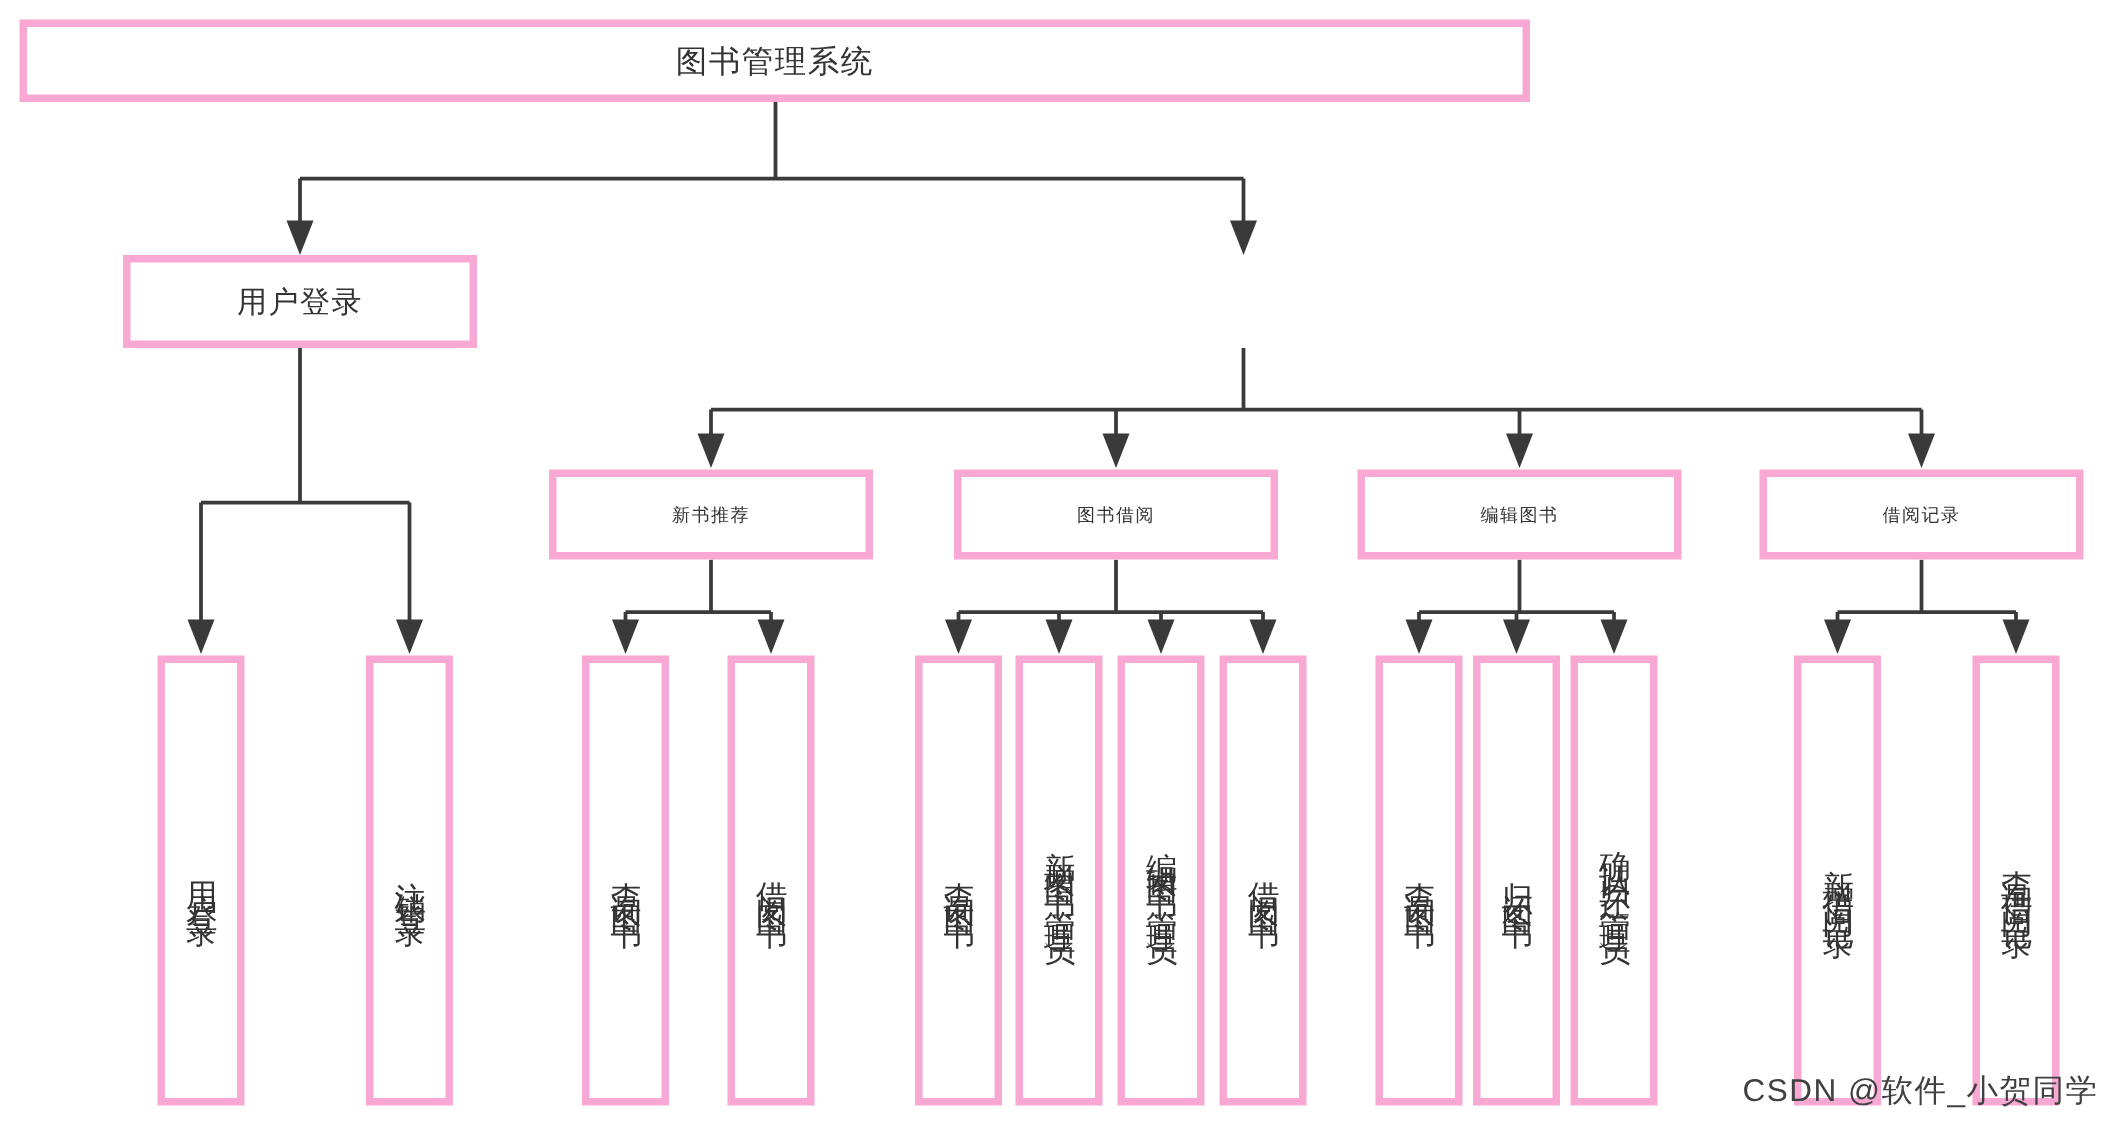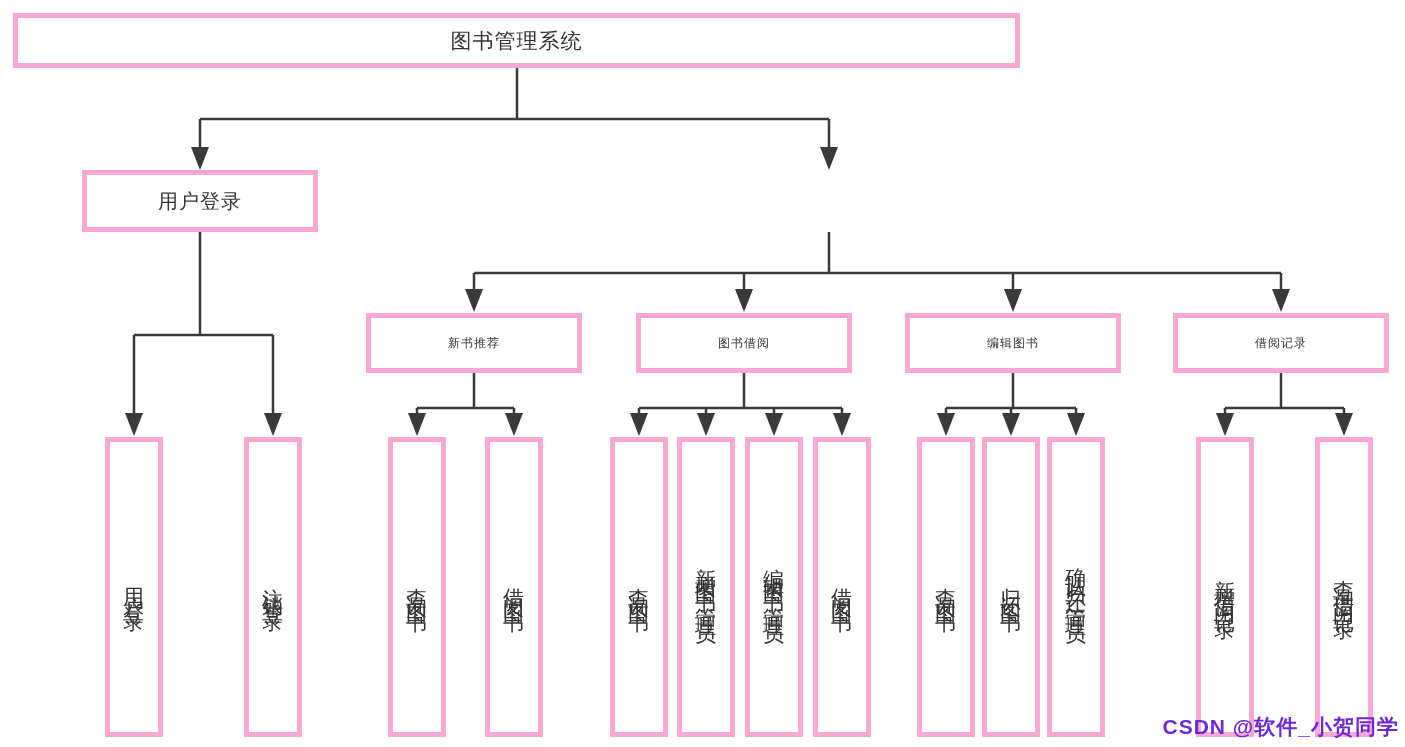--- a/index.html
+++ b/index.html
@@ -53,24 +53,23 @@
     font-size: 21px;
     letter-spacing: 8px;
     line-height: 1;
   }
   .leaf span { display: inline-block; }
   .watermark {
     position: absolute;
     right: 6px;
     bottom: 6px;
     font-size: 21px;
-    color: #6d28d9;
+    color: #404040;
     letter-spacing: 1px;
     white-space: nowrap;
-    font-weight: bold;
   }
 </style>
 </head>
 <body>
 
 <div class="canvas">
 
   <svg class="connectors" viewBox="0 0 1405 747" xmlns="http://www.w3.org/2000/svg">
     <g stroke="#3a3a3a" stroke-width="2.5" fill="none">
       <path d="M517,68 V119 M200,119 H829 M200,119 V150 M829,119 V150"></path>

